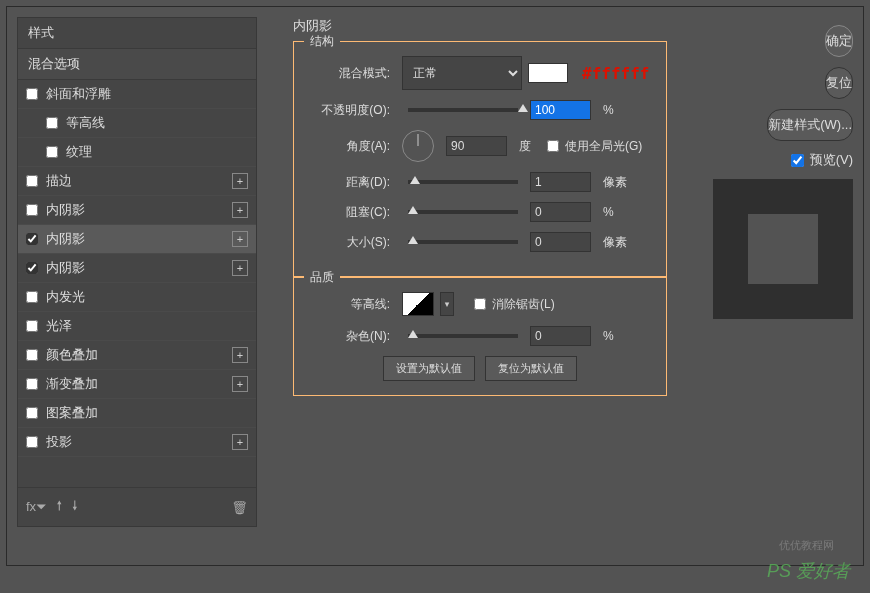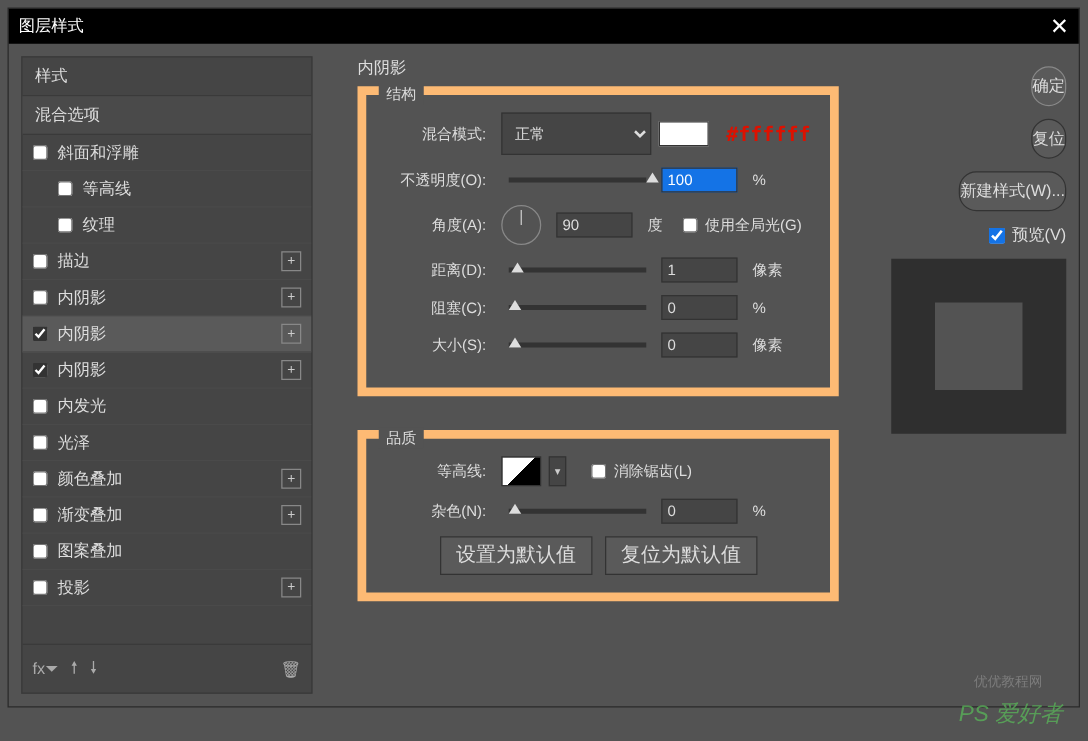--- a/index.html
+++ b/index.html
@@ -14,58 +14,54 @@
 .style-list { flex: 1; }
 .style-item { display: flex; align-items: center; padding: 5px 8px; font-size: 13px; color: #ddd; position: relative; border-bottom: 1px solid #4a4a4a; }
 .style-item.indent { padding-left: 28px; }
 .style-item.selected { background: #5a5a5a; }
 .style-item input[type=checkbox] { margin-right: 8px; width: 12px; height: 12px; accent-color: #333; }
 .style-item .plus-btn { position: absolute; right: 8px; width: 16px; height: 16px; border: 1px solid #888; display: flex; align-items: center; justify-content: center; font-size: 11px; color: #ccc; cursor: pointer; }
 .left-footer { padding: 8px; display: flex; gap: 10px; align-items: center; color: #aaa; font-size: 13px; border-top: 1px solid #3a3a3a; }
 .trash { margin-left: auto; }
 .mid-panel { flex: 1; color: #ddd; font-size: 13px; padding: 0 10px; }
 .section-title { font-size: 13px; margin-bottom: 6px; }
-.fieldset { border: 7px solid #fdba74; padding: 14px 16px; margin-bottom: 27px; position: relative; }
+.fieldset { border: 1px solid #fdba74; padding: 14px 16px; margin-bottom: 0; position: relative; }
 .fieldset-label { position: absolute; top: -9px; left: 10px; background: #535353; padding: 0 6px; font-size: 12px; }
 .row { display: flex; align-items: center; margin-bottom: 10px; gap: 6px; }
 .row-label { width: 80px; text-align: right; margin-right: 6px; font-size: 12px; }
 select { background: #454545; color: #ddd; border: 1px solid #333; padding: 8px 6px; font-size: 12px; width: 120px; }
 .swatch { width: 40px; height: 20px; background: #fff; border: 1px solid #333; cursor: pointer; }
 .hex-anno { color: #d10; font-weight: bold; font-size: 16px; margin-left: 8px; font-family: monospace; }
 .slider { flex: 1; max-width: 110px; height: 4px; background: #333; position: relative; margin: 0 6px; }
 .slider .thumb { position: absolute; top: -4px; width: 0; height: 0; border-left: 5px solid transparent; border-right: 5px solid transparent; border-bottom: 8px solid #ddd; }
 .num-input { width: 61px; background: #454545; color: #ddd; border: 1px solid #333; padding: 2px 4px; font-size: 12px; text-align: left; }
 .num-input.sel { background: #1473e6; color: #fff; }
 .unit { font-size: 12px; margin-left: 6px; }
 .angle-dial { width: 32px; height: 32px; border: 1px solid #888; border-radius: 50%; position: relative; margin-right: 6px; }
 .angle-dial .hand { position: absolute; left: 50%; top: 50%; width: 1px; height: 12px; background: #ccc; transform-origin: bottom center; transform: translate(-50%, -100%) rotate(0deg); }
 .cb-inline { display: flex; align-items: center; gap: 6px; font-size: 12px; }
 .cb-inline input { width: 12px; height: 12px; }
 .contour-swatch { width: 32px; height: 24px; background: linear-gradient(135deg, #fff 50%, #000 50%); border: 1px solid #333; cursor: pointer; }
 .contour-dd { width: 14px; height: 24px; background: #454545; border: 1px solid #333; display: flex; align-items: center; justify-content: center; font-size: 9px; color: #ccc; }
 .btn-row { display: flex; gap: 10px; justify-content: center; margin-top: 8px; }
-.mid-btn { background: #5a5a5a; border: 1px solid #333; color: #ddd; padding: 4px 12px; font-size: 16px; cursor: pointer; }
+.mid-btn { background: #5a5a5a; border: 1px solid #333; color: #ddd; padding: 4px 12px; font-size: 11px; cursor: pointer; }
 .right-panel { width: 150px; display: flex; flex-direction: column; gap: 10px; padding-top: 8px; align-items: flex-end; }
 .r-btn { background: #5a5a5a; border: 1px solid #333; color: #ddd; padding: 6px 0; font-size: 13px; cursor: pointer; border-radius: 14px; text-align: center; }
 .r-btn.primary { border-color: #888; }
 .preview-cb { display: flex; align-items: center; gap: 6px; justify-content: center; font-size: 13px; color: #ddd; }
 .preview-cb input { width: 13px; height: 13px; accent-color: #1473e6; }
 .preview-box { width: 140px; height: 140px; background: #2f2f2f; display: flex; align-items: center; justify-content: center; }
 .preview-inner { width: 70px; height: 70px; background: #535353; }
 .watermark { position: absolute; right: 20px; bottom: 10px; font-size: 18px; color: rgba(90,190,90,0.7); font-style: italic; }
 .watermark2 { position: absolute; right: 36px; bottom: 40px; font-size: 11px; color: rgba(150,150,150,0.6); margin-left: 44px; }
 </style>
 </head>
 <body>
 
 <div class="dialog">
-  <div class="titlebar">
-    <span>图层样式</span>
-    <span class="close-x">✕</span>
-  </div>
   <div class="content">
     <div class="left-panel">
       <div class="style-header">样式</div>
       <div class="blend-header">混合选项</div>
       <div class="style-list" id="style-list">
           <div class="style-item">
             <input type="checkbox" style="">
             <span>斜面和浮雕</span>
           </div>
           <div class="style-item indent">

